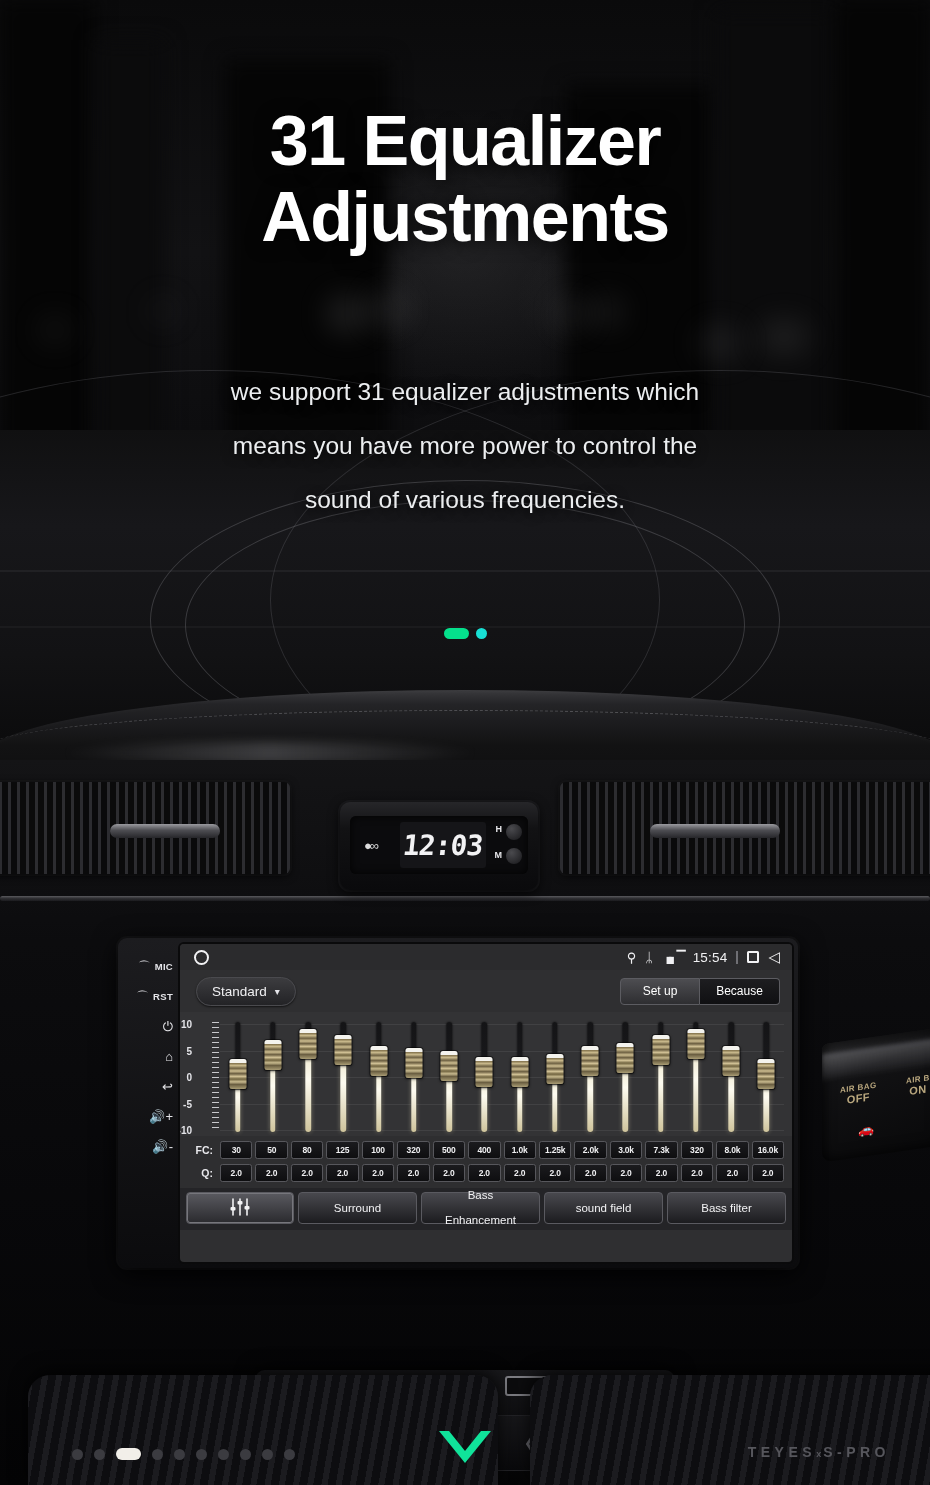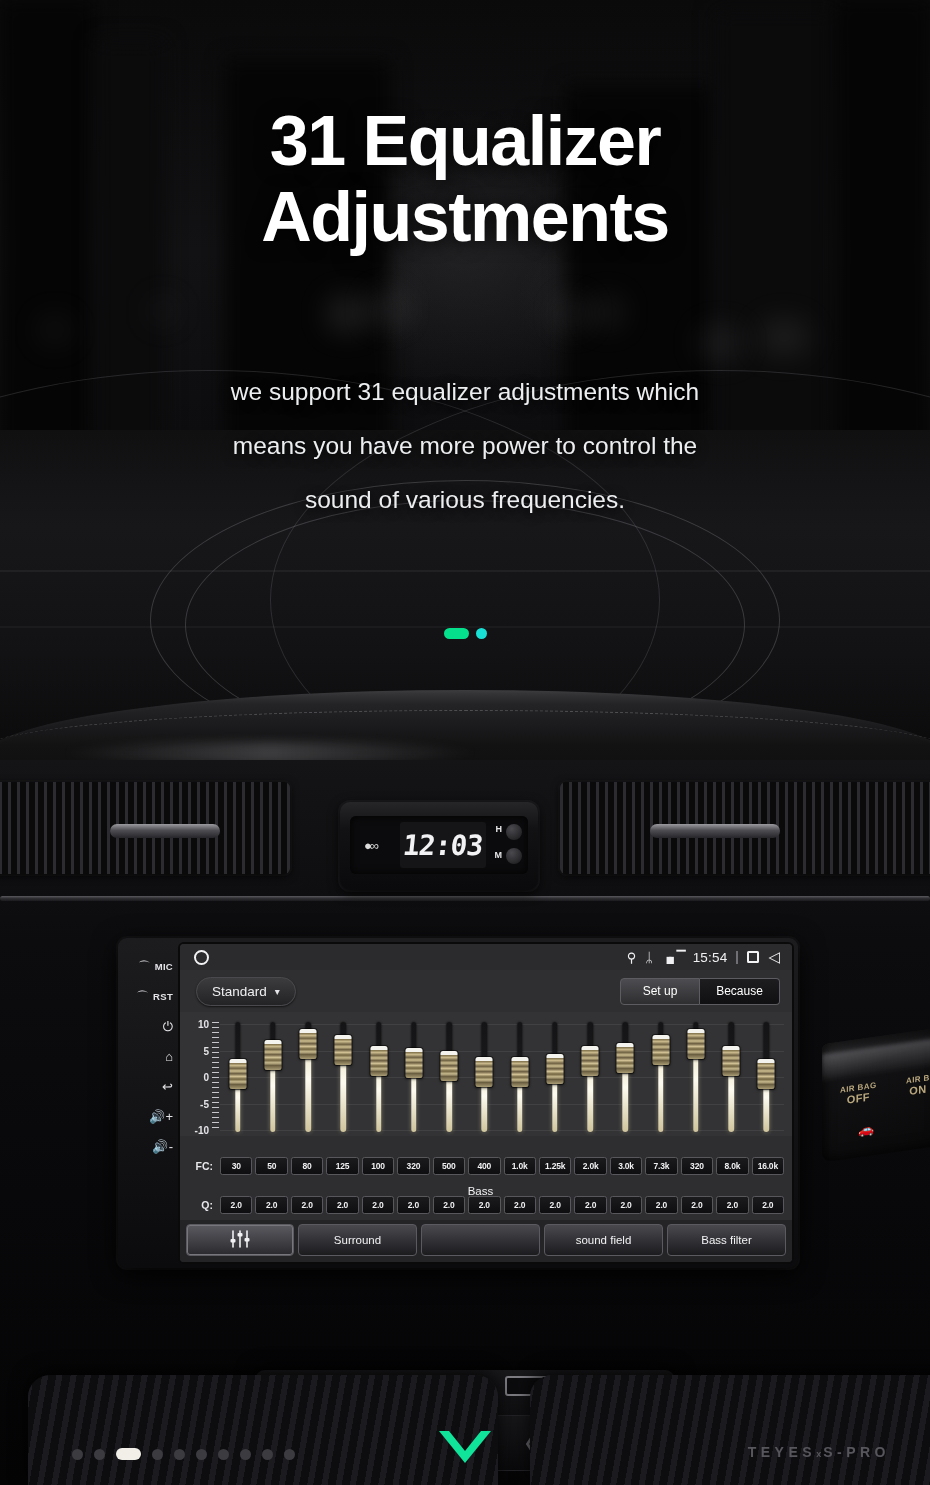--- a/index.html
+++ b/index.html
@@ -234,21 +234,21 @@
   .pbtn.a { background:linear-gradient(180deg,#4d4d51,#2e2e31); border-radius:4px 0 0 4px; }
   .pbtn.b { background:linear-gradient(180deg,#1d1d20,#101012); border-radius:0 4px 4px 0; border-left:none; }
 
   
   .eq-wrap { position:relative; background:#333335; padding:6px 8px 0 6px; }
   .eq-body { position:relative; height:118px; display:flex; }
   .eq-scale {
     width:34px; flex:0 0 34px; position:relative;
     font-size:10px; color:#e4e4e8; font-weight:bold;
   }
-  .eq-scale span { position:absolute; right:11px; transform:translateY(-50%); }
+  .eq-scale span { position:absolute; right:28px; transform:translateY(-50%); }
   .eq-ticks {
     position:absolute; right:1px; top:4px; bottom:4px; width:7px;
     background:repeating-linear-gradient(180deg,#c9c9cd 0px,#c9c9cd 1px,transparent 1px,transparent 5px);
   }
   .eq-lanes { flex:1; position:relative; display:flex; }
   .eq-grid { position:absolute; inset:0; }
   .eq-hline { position:absolute; left:0; right:0; height:1px; background:rgba(255,255,255,.07); }
   .eq-col { flex:1; position:relative; }
   .eq-track {
     position:absolute; left:50%; transform:translateX(-50%);
@@ -268,42 +268,42 @@
     background:
       linear-gradient(180deg,#f4f3ee 0%,#f4f3ee 12%,
         #7a6a45 13%,#c9b98c 22%,#6f6244 31%,#cdbd90 40%,
         #6a5d40 49%,#d2c296 58%,#70633f 67%,#c7b98e 76%,
         #6b5f42 85%,#a99c74 100%);
     box-shadow:0 1px 3px rgba(0,0,0,.75), 0 0 0 1px rgba(0,0,0,.45);
   }
 
   
   .fcq { padding:2px 8px 4px 6px; background:#2e2e30; }
-  .fcq-row { display:flex; align-items:center; height:23px;margin-top:16px; }
+  .fcq-row { display:flex; align-items:center; height:23px; }
   .fcq-lab {
     width:34px; flex:0 0 34px; text-align:right; padding-right:7px;
     font-size:10.5px; font-weight:bold; color:#e8e8ec;
   }
   .fcq-cells { flex:1; display:flex; gap:3px; }
   .fcq-cell {
     flex:1; height:18px; border-radius:2.5px;
     background:linear-gradient(180deg,#1b1b1e,#0e0e10);
     border:1px solid #57575c;
     display:flex; align-items:center; justify-content:center;
     font-size:8.5px; font-weight:bold; color:#f0f0f2; letter-spacing:-.2px;
   }
 
   
   .tabs { display:flex; gap:4px; padding:4px 6px 6px 6px; background:#242427; }
   .tab {
     flex:1; height:32px; border-radius:4px;
     background:linear-gradient(180deg,#49494e,#1c1c1f);
     border:1px solid #5a5a60;
     display:flex; align-items:center; justify-content:center; text-align:center;
-    font-size:11.5px; color:#f2f2f4; line-height:12.5px; padding:0 2px;gap:36px;
+    font-size:11.5px; color:#f2f2f4; line-height:12.5px; padding:0 2px;
   }
   .tab.active {
     background:linear-gradient(180deg,#5a5a60,#2a2a2e);
     box-shadow:0 0 0 1px #76767c inset;
   }
   .tab.icon { flex:0 0 108px; font-size:17px; }
 
   
   .footer-dots {
     position:absolute; left:72px; top:1448px; display:flex; align-items:center; gap:11px;

